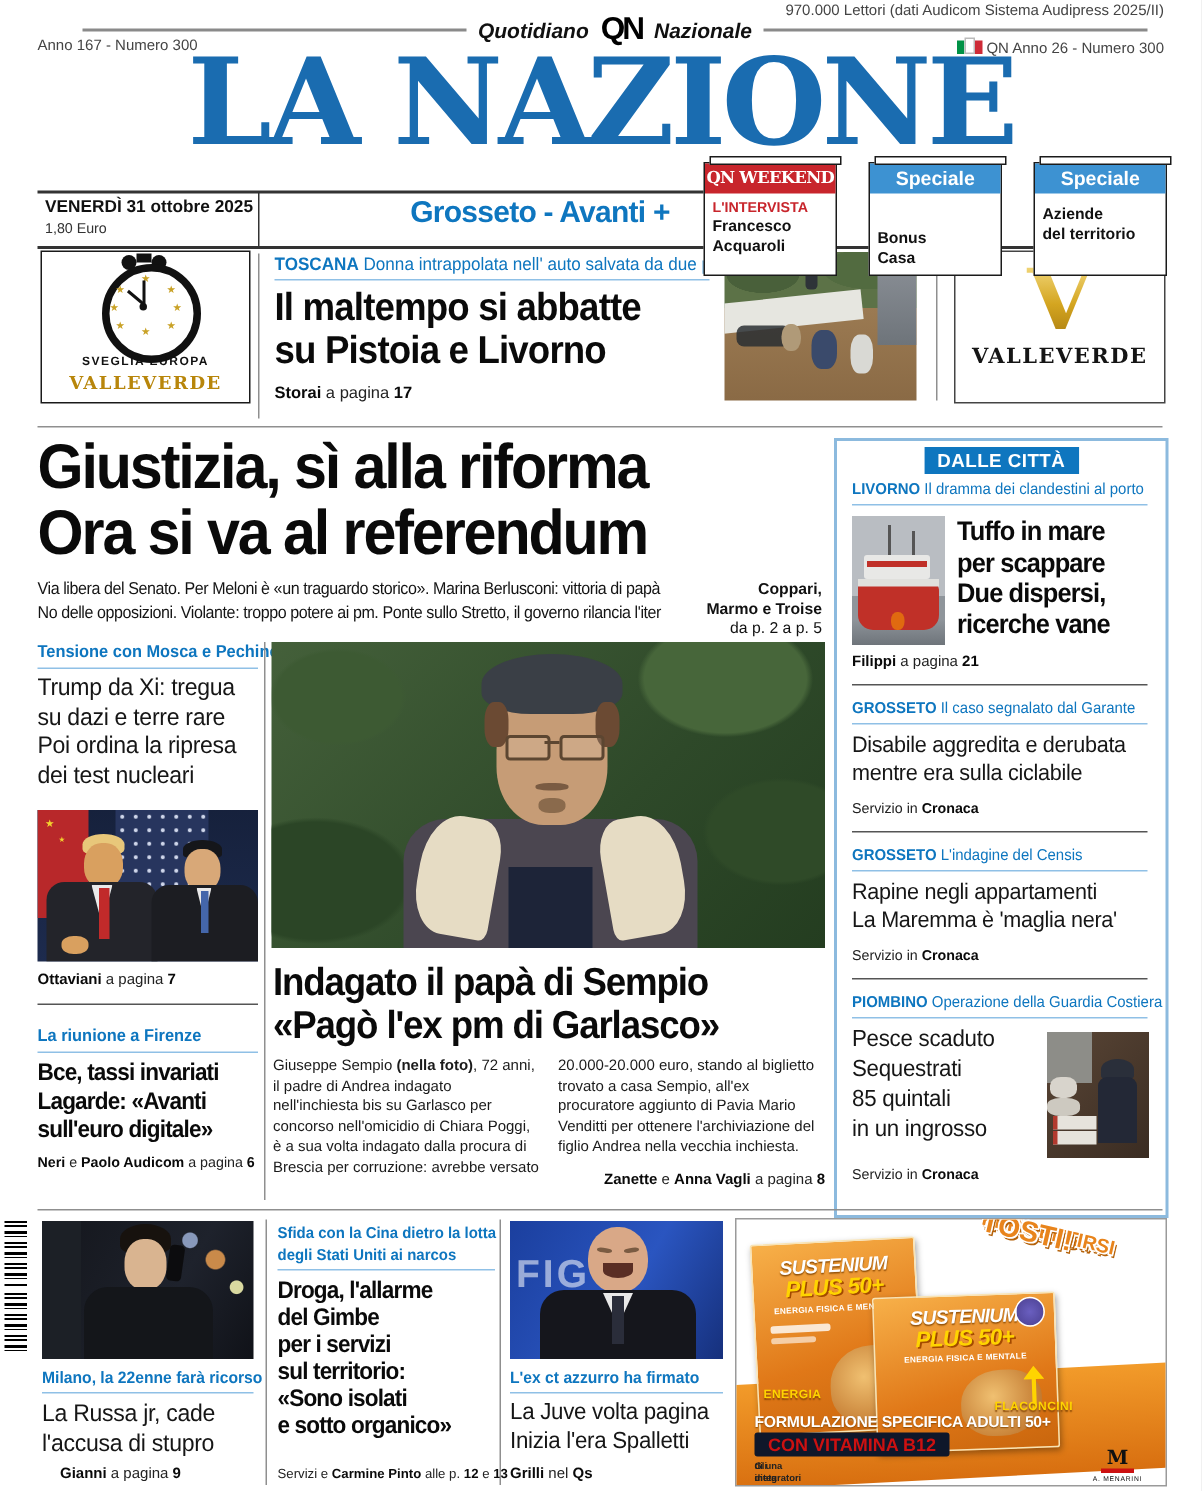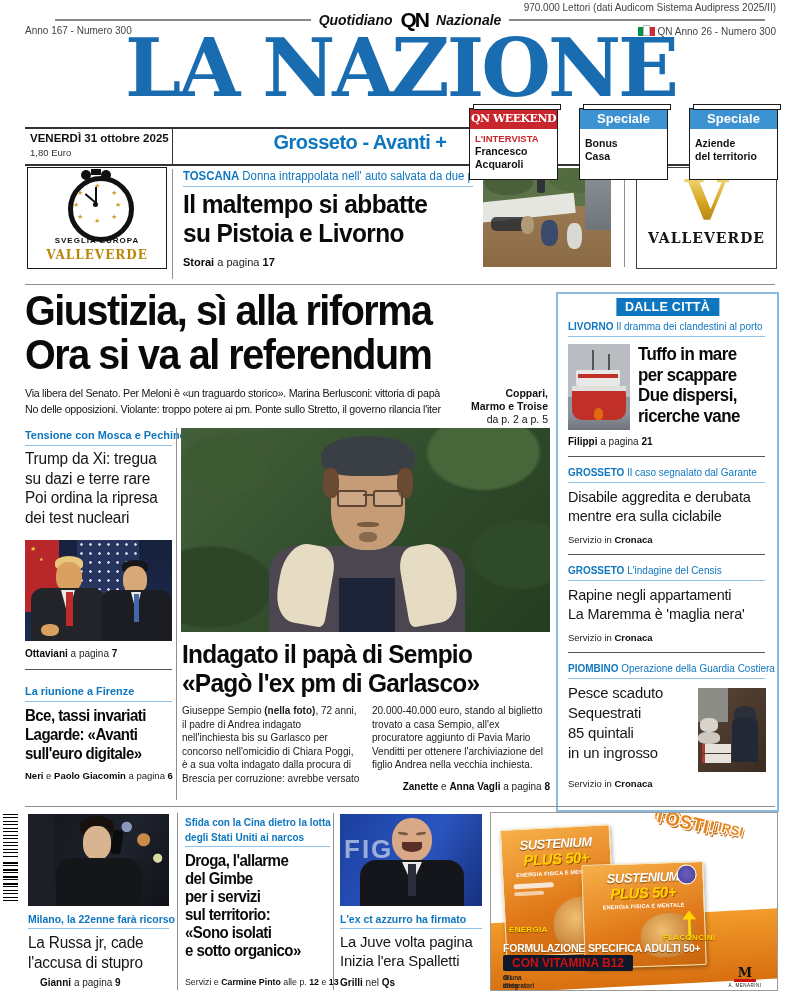--- a/index.html
+++ b/index.html
@@ -86,21 +86,21 @@
     <div class="promo">
       <div class="promo-head red">QN WEEKEND</div>
       <div class="promo-body">
         <div class="promo-label">L'INTERVISTA</div>
         <div>Francesco</div>
         <div>Acquaroli</div>
       </div>
     </div>
     <div class="promo">
       <div class="promo-head blue">Speciale</div>
-      <div class="promo-body" style="padding-top:8px">
+      <div class="promo-body" style="padding-top:24px">
         <div>Bonus</div>
         <div>Casa</div>
       </div>
     </div>
     <div class="promo">
       <div class="promo-head blue">Speciale</div>
       <div class="promo-body" style="padding-top:8px">
         <div>Aziende</div>
         <div>del territorio</div>
       </div>
@@ -215,21 +215,21 @@
   <div class="srule" style="left:25px;top:669px;width:147px"></div>
 
   <div class="kicker" style="left:25px;top:684px;font-size:11.5px">La riunione a Firenze</div>
   <div class="kline" style="left:25px;top:701px;width:147px"></div>
   <div class="hb" style="left:25px;top:706px;font-size:16px;line-height:1.2">
     <div>Bce, tassi invariati</div>
       <div>Lagarde: «Avanti</div>
       <div>sull'euro digitale»</div>
   </div>
   <div class="byline" style="left:25px;top:770px;font-size:9.5px">
-    <b>Neri</b><span> e </span><b>Paolo Giacomin</b><span> a pagina </span><b>6</b>
+    <b>Neri</b><span> e </span><b>Paolo Audicom</b><span> a pagina </span><b>6</b>
   </div>
 
   <div class="vrule" style="left:176px;top:428px;height:372px"></div>
 
   <div class="photo" style="left:181px;top:428px;width:369px;height:204px;background:radial-gradient(70px 50px at 12% 18%,#3d5a33 0 60%,transparent 65%),radial-gradient(90px 60px at 82% 12%,#47663a 0 60%,transparent 65%),radial-gradient(80px 55px at 92% 62%,#2f4a28 0 60%,transparent 65%),radial-gradient(100px 65px at 8% 78%,#2b4526 0 60%,transparent 65%),linear-gradient(135deg,#44603a,#2e4929 60%,#243d20)">
     <div style="left:88px;top:118px;width:196px;height:86px;background:#4b4650;border-radius:28px 28px 0 0"></div>
     <div style="left:158px;top:150px;width:56px;height:54px;background:#1d2438"></div>
     <div style="left:98px;top:116px;width:52px;height:80px;background:#e6dcc4;border-radius:45% 30% 10% 40%;transform:rotate(10deg)"></div>
     <div style="left:222px;top:116px;width:52px;height:80px;background:#e6dcc4;border-radius:30% 45% 40% 10%;transform:rotate(-10deg)"></div>
     <div style="left:150px;top:30px;width:74px;height:92px;background:#c69c76;border-radius:46% 46% 42% 42%"></div>
@@ -242,21 +242,21 @@
     <div style="left:176px;top:94px;width:22px;height:5px;background:#7a5b42;border-radius:40%"></div>
     <div style="left:178px;top:104px;width:18px;height:10px;background:#8a6a4c;border-radius:40%"></div>
   </div>
   <div class="hb" style="left:182px;top:640px;font-size:26px;letter-spacing:-0.8px">
     <div>Indagato il papà di Sempio</div>
       <div>«Pagò l'ex pm di Garlasco»</div>
   </div>
   <div class="abs" style="left:182px;top:704px;width:178px;font-size:10px;line-height:1.35;color:#1a1a1a">
     <span>Giuseppe Sempio </span><b>(nella foto)</b><span>, 72 anni, il padre di Andrea indagato nell'inchiesta bis su Garlasco per concorso nell'omicidio di Chiara Poggi, è a sua volta indagato dalla procura di Brescia per corruzione: avrebbe versato</span>
   </div>
-  <div class="abs" style="left:372px;top:704px;width:178px;font-size:10px;line-height:1.35;color:#1a1a1a">20.000-40.000 euro, stando al biglietto trovato a casa Sempio, all'ex procuratore aggiunto di Pavia Mario Venditti per ottenere l'archiviazione del figlio Andrea nella vecchia inchiesta.</div>
+  <div class="abs" style="left:372px;top:704px;width:178px;font-size:10px;line-height:1.35;color:#1a1a1a">20.000-20.000 euro, stando al biglietto trovato a casa Sempio, all'ex procuratore aggiunto di Pavia Mario Venditti per ottenere l'archiviazione del figlio Andrea nella vecchia inchiesta.</div>
   <div class="byline" style="left:182px;top:781px;width:368px;text-align:right">
     <b>Zanette</b><span> e </span><b>Anna Vagli</b><span> a pagina </span><b>8</b>
   </div>
 
   <div class="citybox">
     <div class="badge">DALLE CITTÀ</div>
 
     <div class="kicker in" style="left:10px;top:26px">
       <b>LIVORNO</b><span class="rest"> Il dramma dei clandestini al porto</span>
     </div>

